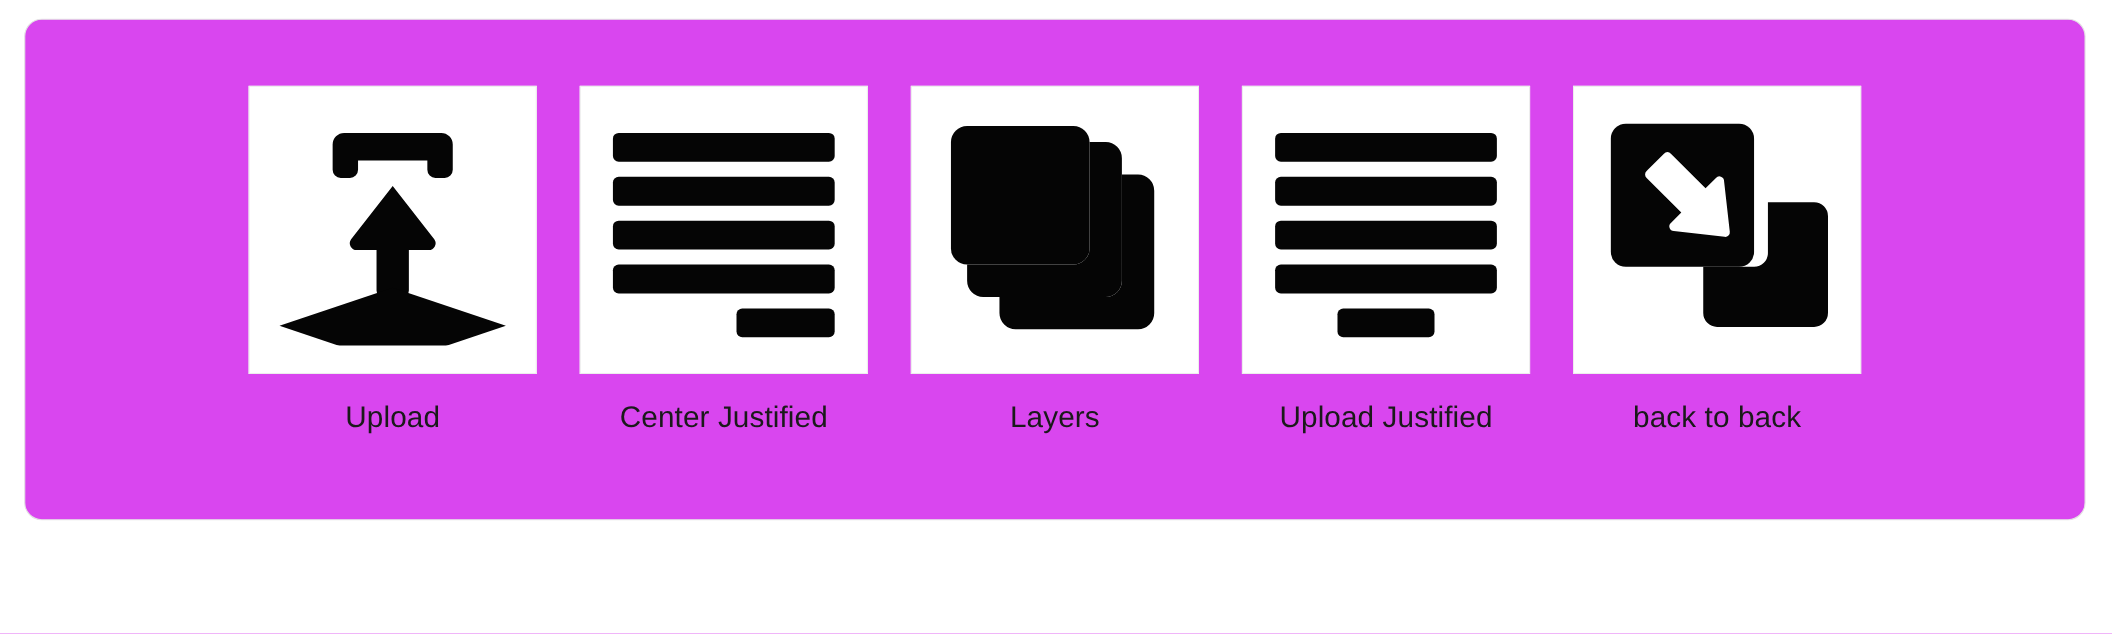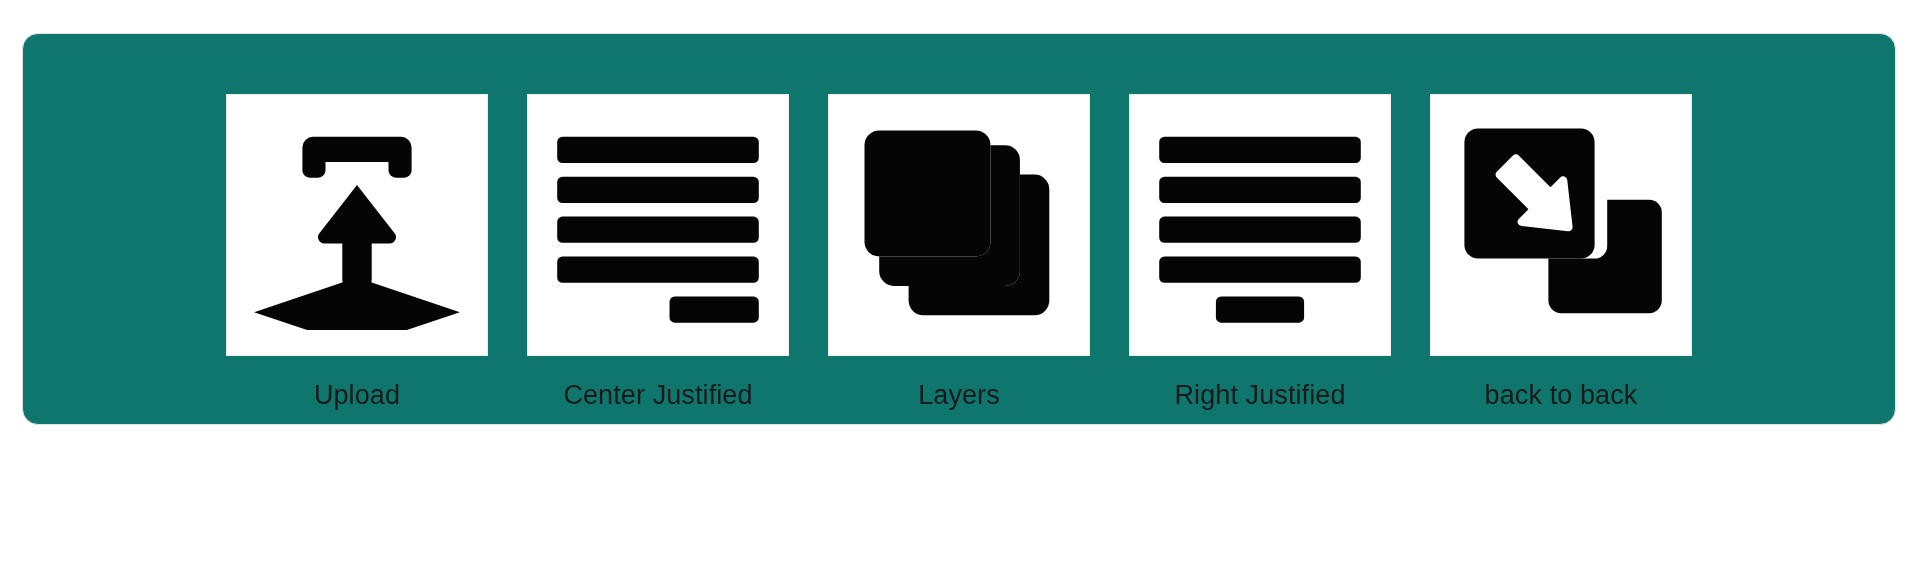--- a/index.html
+++ b/index.html
@@ -13,26 +13,25 @@
     background: #ffffff;
     font-family: "Liberation Sans", sans-serif;
     -webkit-font-smoothing: antialiased;
   }
 
   .icon-board {
     position: absolute;
     left: 22px;
     top: 17px;
     width: 1874px;
-    height: 392px;
+    height: 456px;
     box-sizing: border-box;
     border: 1.5px solid #e3e3e3;
     border-radius: 16px;
-    background: #0f766e;
-    margin-top: 16px;
+    background: #d946ef;
   }
 
   .icon-grid {
     position: absolute;
     left: 0;
     top: 0;
     width: 100%;
     height: 100%;
     display: flex;
     align-items: flex-start;
@@ -127,21 +126,21 @@
     <div class="icon-cell">
       <div class="icon-frame">
         <svg viewBox="0 0 200 200" xmlns="http://www.w3.org/2000/svg">
           <rect x="4" y="16" width="192" height="25" rx="5" fill="#050505"></rect>
           <rect x="4" y="54" width="192" height="25" rx="5" fill="#050505"></rect>
           <rect x="4" y="92" width="192" height="25" rx="5" fill="#050505"></rect>
           <rect x="4" y="130" width="192" height="25" rx="5" fill="#050505"></rect>
           <rect x="58" y="168" width="84" height="25" rx="5" fill="#050505"></rect>
         </svg>
       </div>
-      <div class="icon-label">Right Justified</div>
+      <div class="icon-label">Upload Justified</div>
     </div>
 
     <div class="icon-cell">
       <div class="icon-frame">
         <svg viewBox="0 0 200 200" xmlns="http://www.w3.org/2000/svg">
 
           <path d="M196 88 a12 12 0 0 0 -12 -12 h-40 v44 a12 12 0 0 1 -12 12 h-44 v40 a12 12 0 0 0 12 12 h84 a12 12 0 0 0 12 -12 z" fill="#050505"></path>
 
           <rect x="8" y="8" width="124" height="124" rx="13" fill="#050505"></rect>
 

